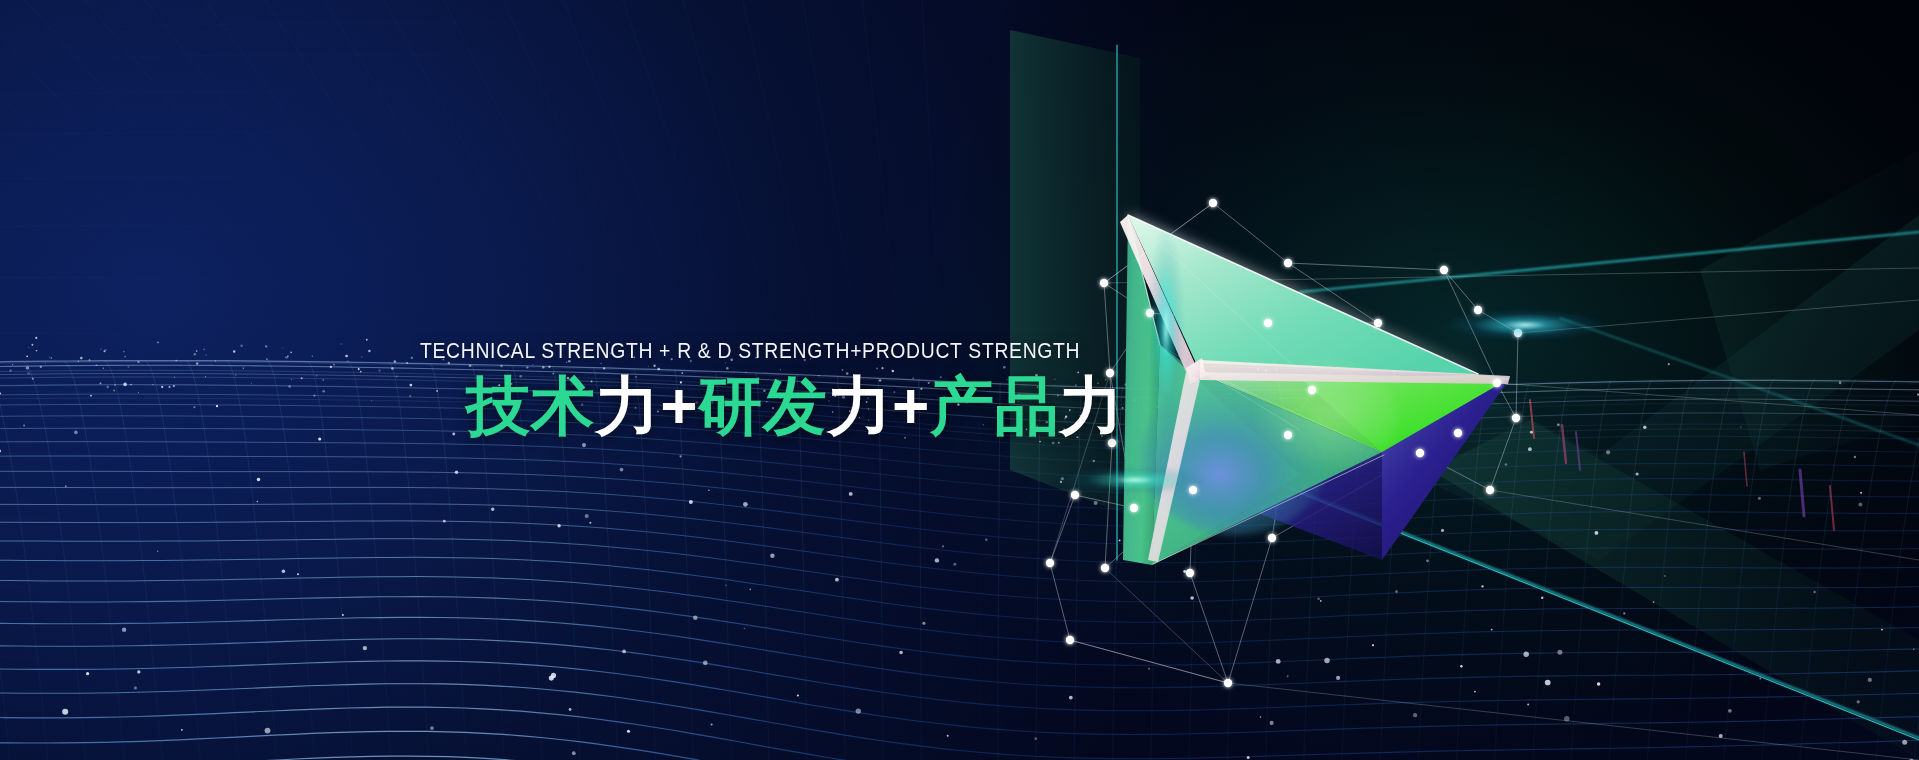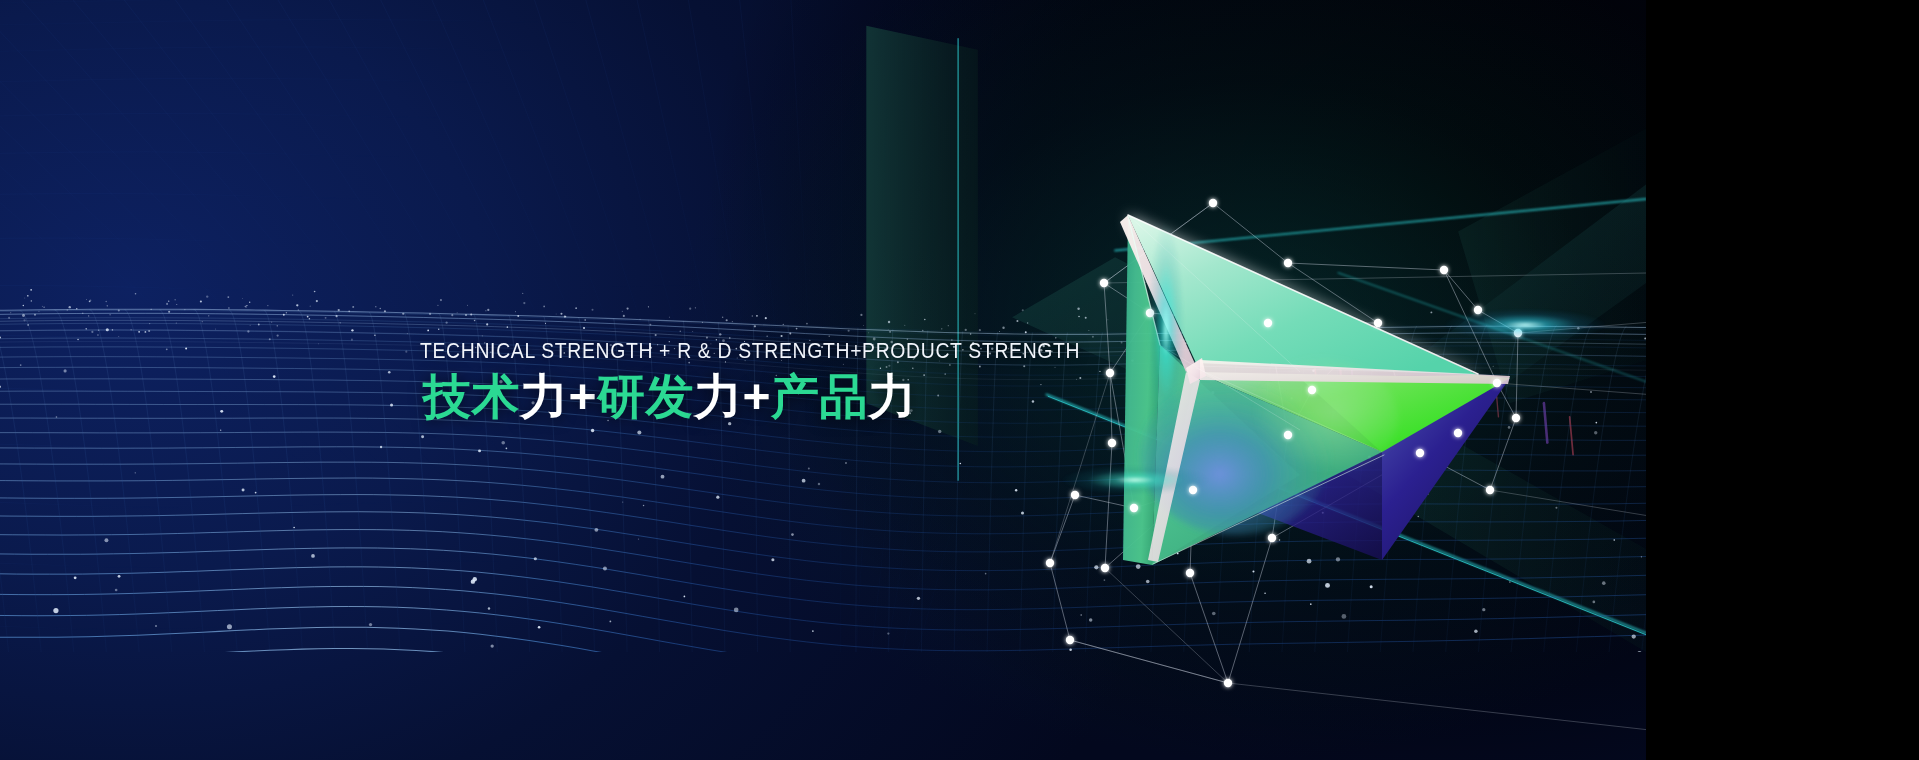--- a/index.html
+++ b/index.html
@@ -1,19 +1,19 @@
 <!DOCTYPE html>
 <html><head>
 <meta charset="utf-8">
 <style>
   html,body{margin:0;padding:0;background:#000;}
   body{width:1919px;height:760px;overflow:hidden;font-family:"Liberation Sans",sans-serif;}
 
   #banner{
-    position:relative;width:1646px;height:760px;overflow:hidden;
+    position:relative;width:1919px;height:760px;overflow:hidden;
     background:#0c4a6e;
   }
 
   
   .bg-layer{position:absolute;inset:0;pointer-events:none;}
 
   #bg-base{
     background:
       radial-gradient(ellipse 1100px 900px at 8% 38%, #0d2161 0%, #0a1a4d 32%, #061033 60%, #03081e 100%),
       linear-gradient(100deg,#0c1d52 0%,#0a1846 22%,#061028 46%,#03070f 66%,#010308 100%);
@@ -65,24 +65,25 @@
     z-index:40;
   }
   #eyebrow{
     font-size:22px;letter-spacing:.035em;color:#f2f5fb;
     font-family:"Liberation Sans Narrow","Liberation Sans",sans-serif;
     transform:scaleX(.88);transform-origin:left center;
     white-space:nowrap;line-height:1;margin:0 0 10px 0;font-weight:400;
     text-shadow:0 0 10px rgba(0,0,0,.55);
   }
   #headline{
-    font-size:48px;font-weight:700;line-height:1.06;white-space:nowrap;margin:3px;
+    font-size:64px;font-weight:700;line-height:1.06;white-space:nowrap;margin:11px;
     letter-spacing:.01em;
     font-family:"Liberation Sans","DejaVu Sans",sans-serif;
     text-shadow:0 2px 14px rgba(0,0,0,.6);
+    text-align:center;
   }
 </style>
 </head>
 <body>
 
 <div id="banner">
 
   <div class="bg-layer" id="bg-base"></div>
 
   <svg class="bg-layer" id="bg-topgrid" viewBox="0 0 1919 760" preserveAspectRatio="none">

